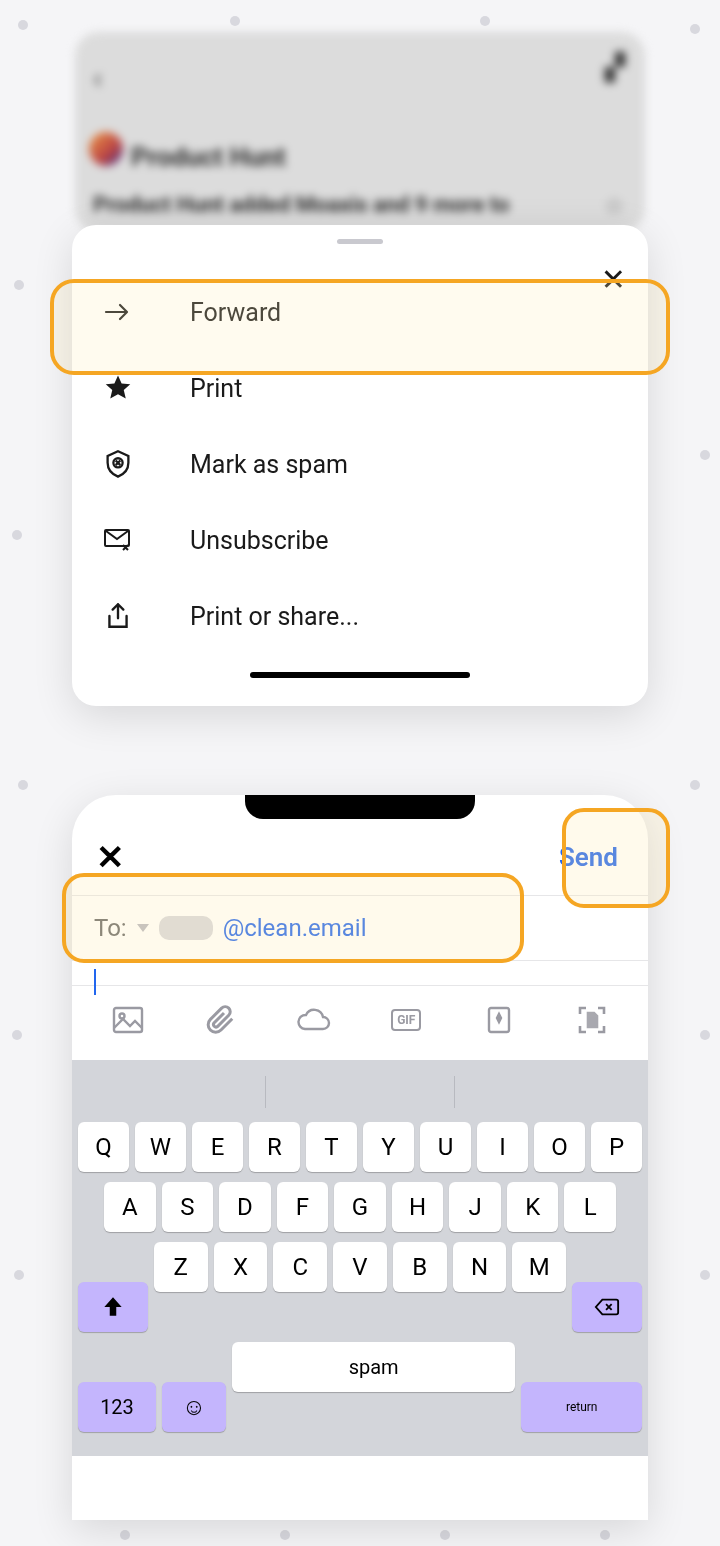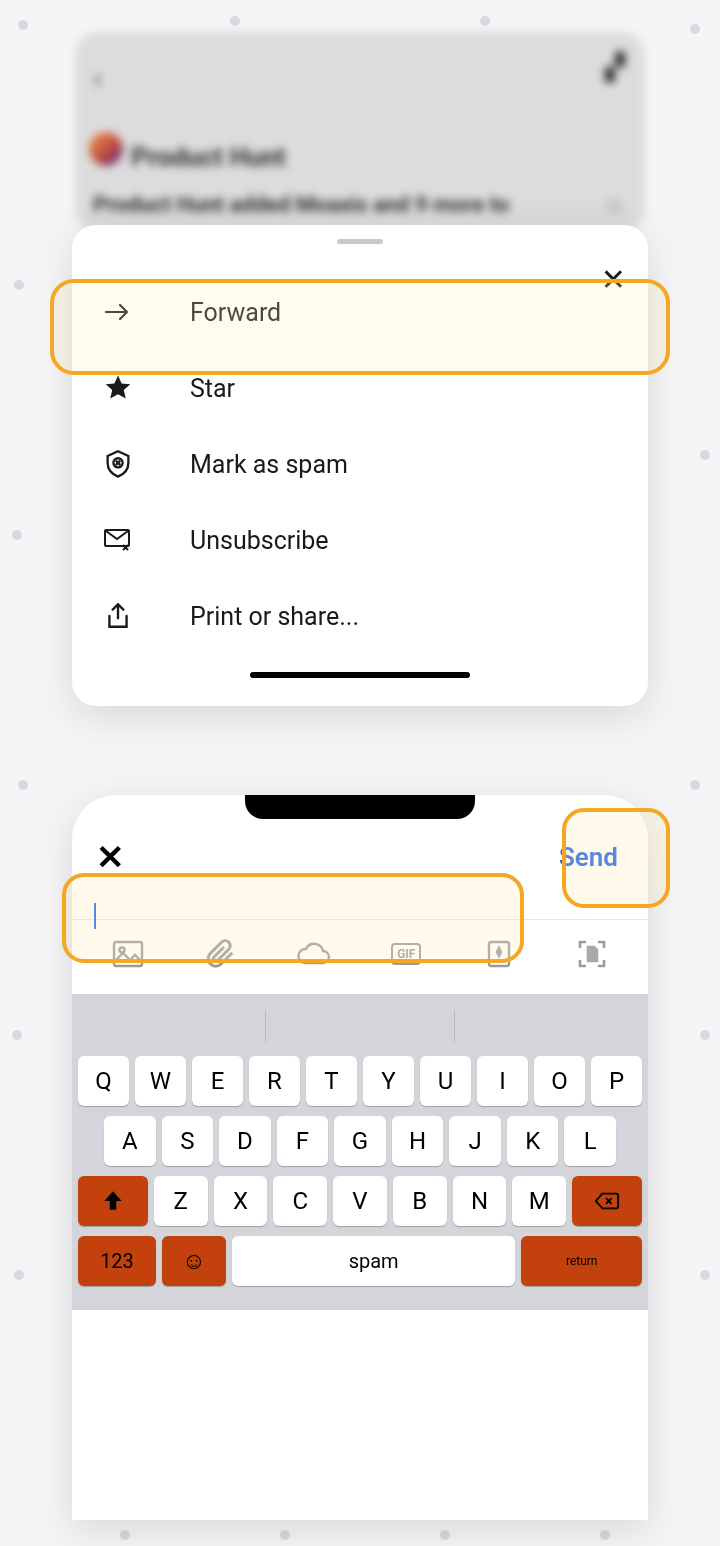--- a/index.html
+++ b/index.html
@@ -153,21 +153,21 @@
 .sugg-bar .sep { width: 1px; flex: 0 0 1px; background:#b8bac0; margin: 6px 0; }
 .krow { display:flex; gap:6px; margin-bottom:10px; justify-content:center; }
 .key {
   background:#fff; border-radius:6px; height:50px;
   display:flex; align-items:center; justify-content:center;
   font-size:24px; color:#000; flex:1;
   box-shadow: 0 1px 1px rgba(0,0,0,0.25);
   cursor:pointer;
 }
 .krow.r2 { padding: 0 26px; }
-.key.mod { background:#c2410c; }
+.key.mod { background:#c4b5fd;margin-top:40px; }
 .key.space { flex:4; }
 .key.ret { flex: 1.7; font-size:12px; }
 .key.num { flex: 1.1; font-size:20px; }
 .key.shift svg, .key.del svg { width:26px; height:26px; }
 
 .highlight-2 {
   position: absolute;
   left: 62px; top: 873px;
   width: 462px; height: 90px;
   border: 4px solid #f5a623;
@@ -231,21 +231,21 @@
     </span>
     <span class="label">Forward</span>
   </div>
 
   <div class="menu-item">
     <span class="icon">
       <svg width="30" height="30" viewBox="0 0 24 24" fill="currentColor">
           <path d="M12 2l2.9 6.3 6.9.6-5.2 4.6 1.6 6.8L12 16.9 5.8 20.3l1.6-6.8L2.2 8.9l6.9-.6z"></path>
         </svg>
     </span>
-    <span class="label">Star</span>
+    <span class="label">Print</span>
   </div>
 
 
   <div class="menu-item">
     <span class="icon">
       <svg width="28" height="30" viewBox="0 0 24 26" fill="none" stroke="currentColor" stroke-width="2">
         <path d="M12 2l9 4v6c0 6-4 10-9 12-5-2-9-6-9-12V6z"></path>
         <circle cx="12" cy="12" r="4"></circle>
           <path d="M10 10l4 4M14 10l-4 4"></path>
       </svg>
@@ -280,20 +280,26 @@
 <div class="highlight-1"></div>
 
 <div class="compose-phone">
   <div class="notch"></div>
 
   <div class="compose-header">
     <span class="close-x">✕</span>
     <span class="send">Send</span>
   </div>
 
+  <div class="field-row first">
+    <span class="lbl">To:</span>
+    <span class="tri"></span>
+    <span class="redact" style="width:54px"></span>
+    <span class="blue">@clean.email</span>
+  </div>
 
 
   <div style="height:10px; padding-left:22px;">
     <span style="display:inline-block;width:2px;height:26px;background:#2266ee;margin-top:8px"></span>
   </div>
 
   <div class="attach-bar">
     <span class="aicon">
       <svg width="32" height="28" viewBox="0 0 32 28" fill="none" stroke="currentColor" stroke-width="2.4">
           <rect x="2" y="2" width="28" height="24" rx="2"></rect>

